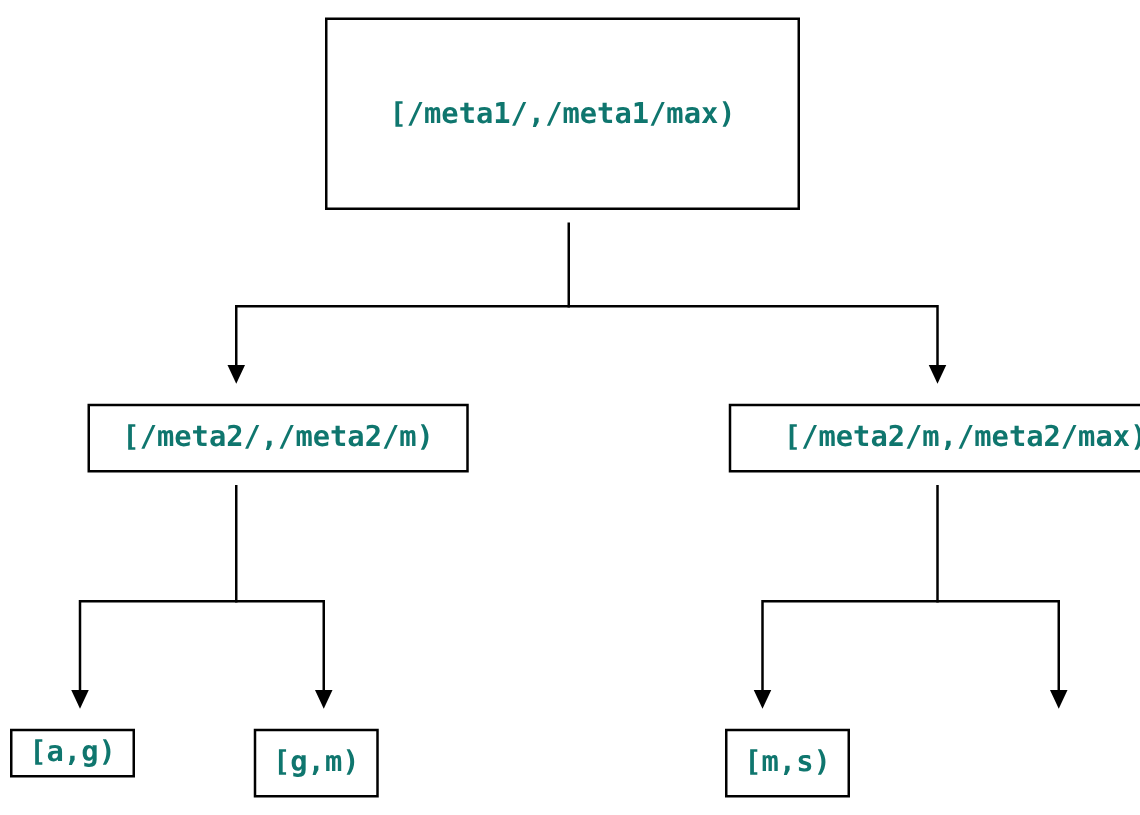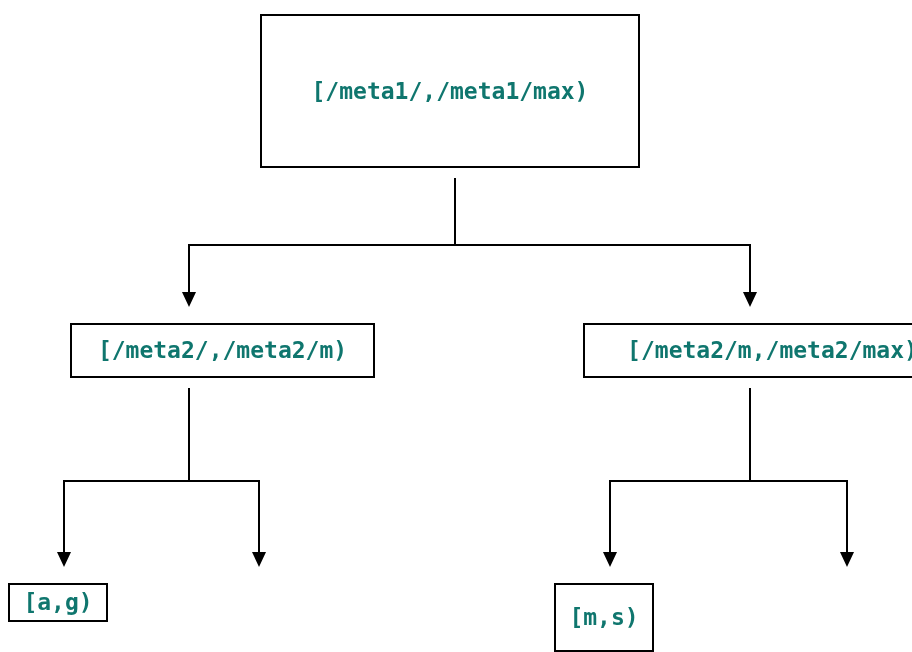--- a/index.html
+++ b/index.html
@@ -78,19 +78,22 @@
   </div>
 
   <div class="node" style="left:583px; top:323px; width:379px; height:55px;">
     <span>[/meta2/m,/meta2/max)</span>
   </div>
 
   <div class="node" style="left:8px; top:583px; width:100px; height:39px;">
     <span>[a,g)</span>
   </div>
 
+  <div class="node" style="left:203px; top:583px; width:100px; height:55px;">
+    <span>[g,m)</span>
+  </div>
 
-  <div class="node" style="left:554px; top:583px; width:100px; height:69px;">
+  <div class="node" style="left:580px; top:583px; width:100px; height:55px;">
     <span>[m,s)</span>
   </div>
 
 
 </div>
 
 </body></html>

